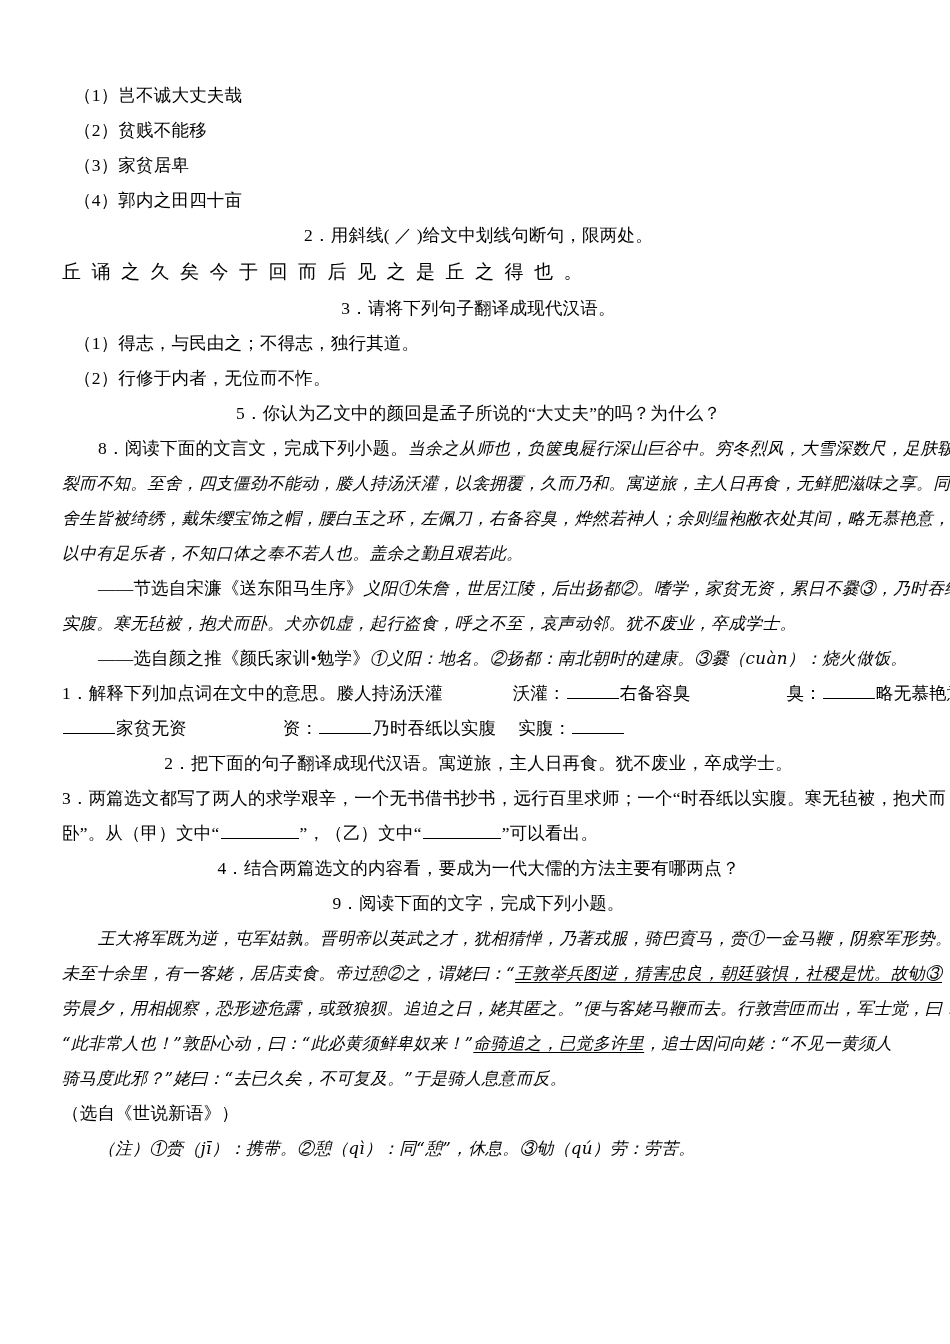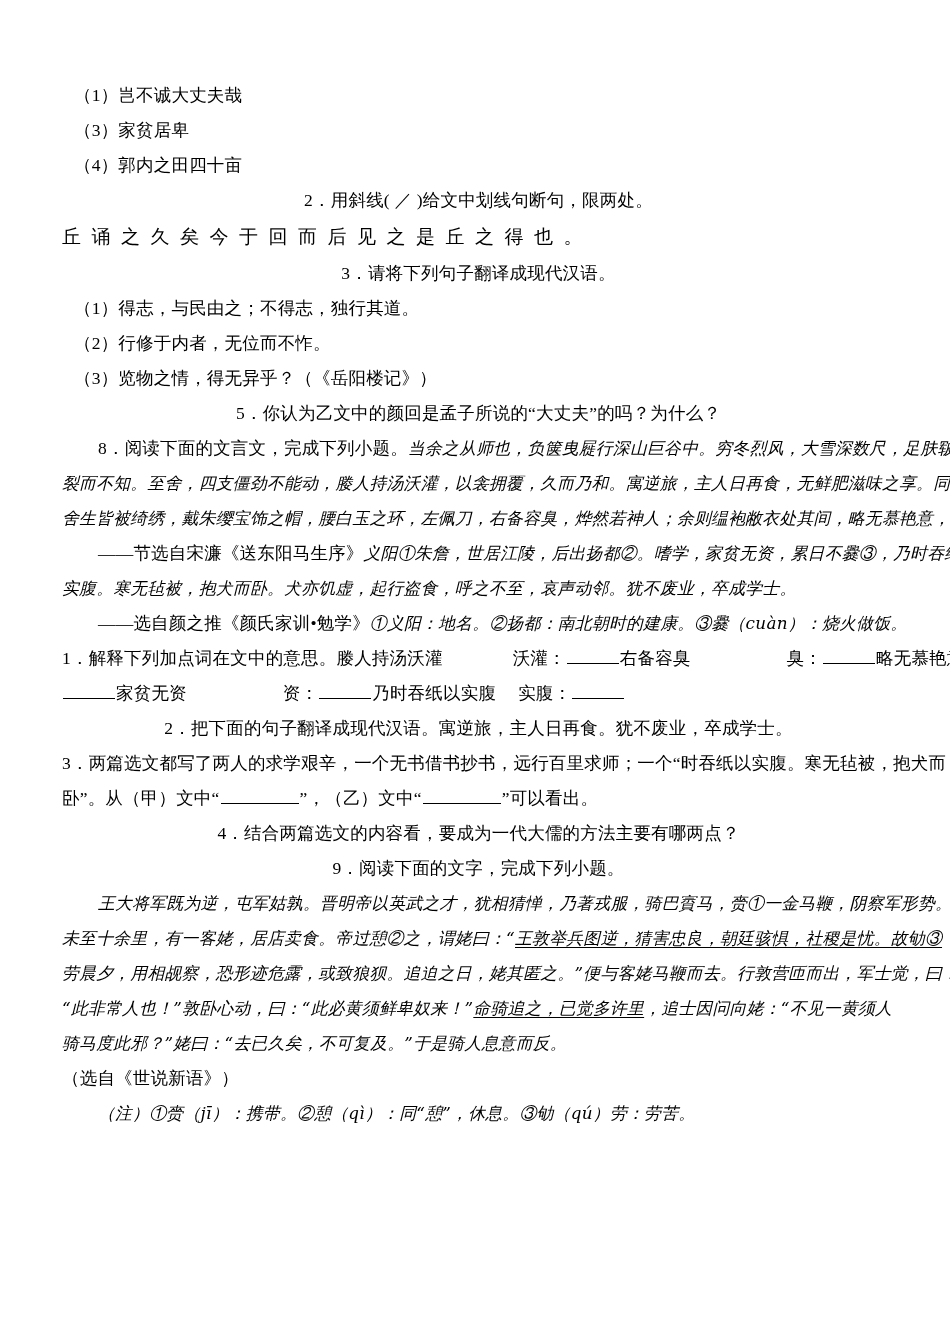--- a/index.html
+++ b/index.html
@@ -81,37 +81,38 @@
   .sp-3 { display: inline-block; width: 70px; }
   .sp-4 { display: inline-block; width: 96px; }
 </style>
 </head>
 <body>
 
 <div class="page">
 
   <div>
     <div class="line song sub-item">（1）岂不诚大丈夫哉</div>
+    <div class="line song sub-item">（2）贫贱不能移</div>
     <div class="line song sub-item">（3）家贫居卑</div>
     <div class="line song sub-item">（4）郭内之田四十亩</div>
   </div>
 
   <div class="line song q-item">2．用斜线( ／ )给文中划线句断句，限两处。</div>
   <div class="line song spaced">丘诵之久矣今于回而后见之是丘之得也。</div>
 
   <div class="line song q-item">3．请将下列句子翻译成现代汉语。</div>
   <div class="line song sub-item">（1）得志，与民由之；不得志，独行其道。</div>
   <div class="line song sub-item">（2）行修于内者，无位而不怍。</div>
-  <div class="line song sub-item">（3）览物之情，得无异乎？（《岳阳楼记》）</div>
 
   <div class="line song q-item">5．你认为乙文中的颜回是孟子所说的“大丈夫”的吗？为什么？</div>
 
   <div class="line song indent-2"><span>8．阅读下面的文言文，完成下列小题。</span><span class="kai">当余之从师也，负箧曳屣行深山巨谷中。穷冬烈风，大雪深数尺，足肤皲</span></div>
   <div class="line kai para-line">裂而不知。至舍，四支僵劲不能动，媵人持汤沃灌，以衾拥覆，久而乃和。寓逆旅，主人日再食，无鲜肥滋味之享。同</div>
   <div class="line kai para-line">舍生皆被绮绣，戴朱缨宝饰之帽，腰白玉之环，左佩刀，右备容臭，烨然若神人；余则缊袍敝衣处其间，略无慕艳意，</div>
+  <div class="line kai para-line">以中有足乐者，不知口体之奉不若人也。盖余之勤且艰若此。</div>
 
   <div class="line indent-2"><span class="song">——节选自宋濂《送东阳马生序》</span><span class="kai">义阳①朱詹，世居江陵，后出扬都②。嗜学，家贫无资，累日不爨③，乃时吞纸以</span></div>
   <div class="line kai para-line">实腹。寒无毡被，抱犬而卧。犬亦饥虚，起行盗食，呼之不至，哀声动邻。犹不废业，卒成学士。</div>
 
   <div class="line indent-2"><span class="song">——选自颜之推《颜氏家训•勉学》</span><span class="kai">①义阳：地名。②扬都：南北朝时的建康。③爨（cuàn）：烧火做饭。</span></div>
 
   <div class="line song q-item"><span>1．解释下列加点词在文中的意思。</span><span>媵人持汤沃灌</span><span class="sp-3"></span><span>沃灌：</span><span class="blank blank-s"></span><span>右备容臭</span><span class="sp-4"></span><span>臭：</span><span class="blank blank-s"></span><span>略无慕艳意</span><span class="sp-4"></span></div>
 
   <div class="line song"><span class="blank blank-s"></span><span>家贫无资</span><span class="sp-4"></span><span>资：</span><span class="blank blank-s"></span><span>乃时吞纸以实腹</span><span class="sp-1"></span><span>实腹：</span><span class="blank blank-s"></span></div>
 

